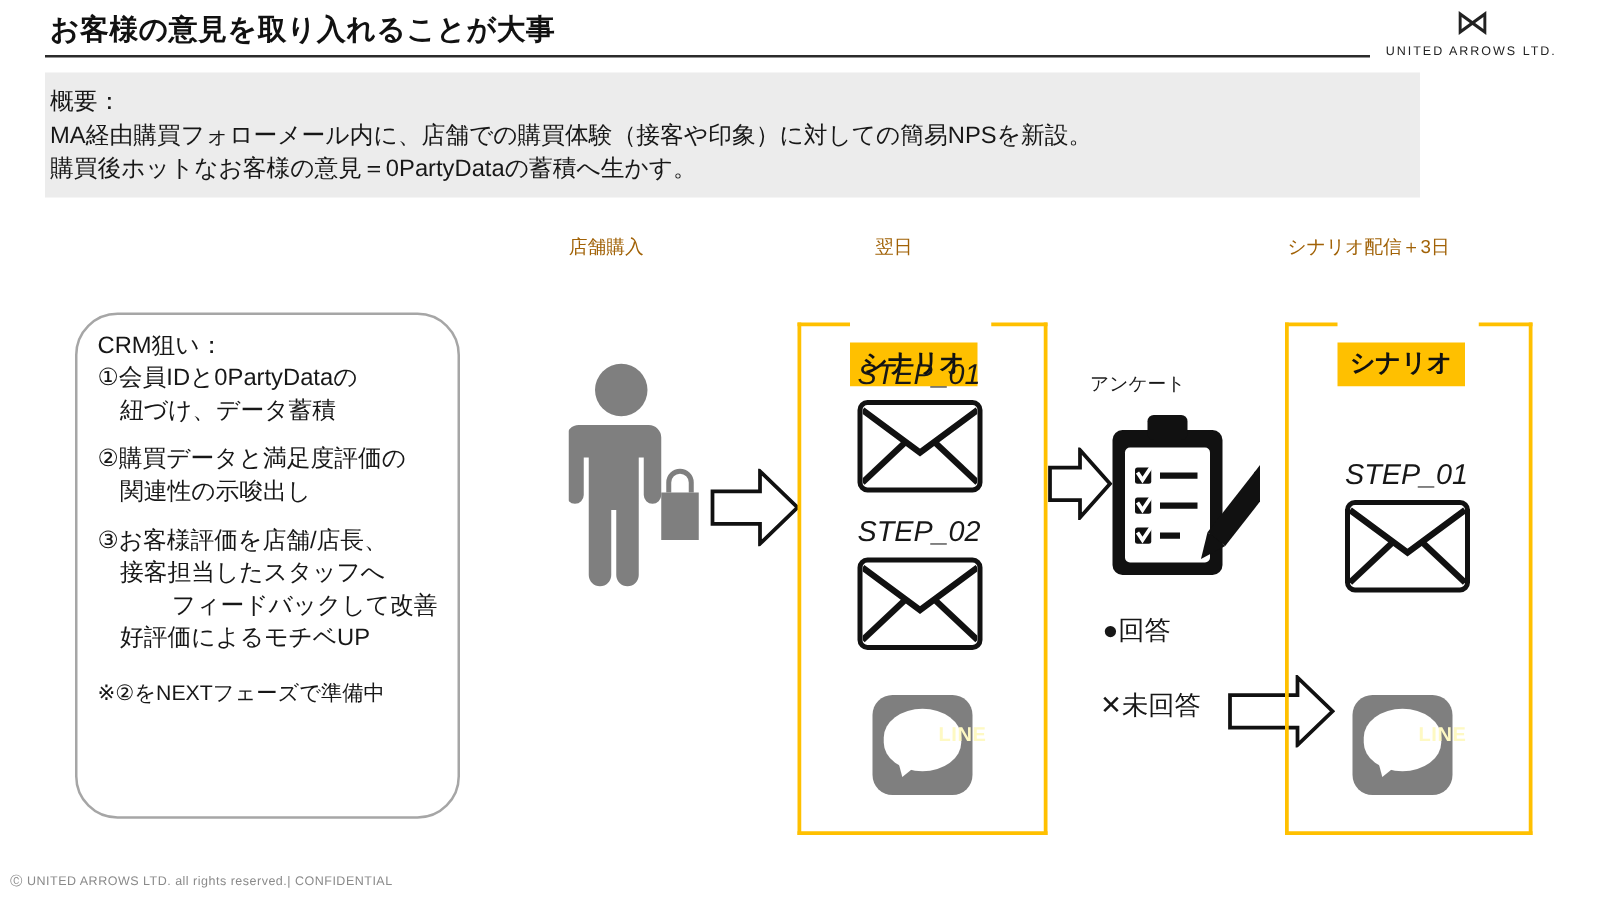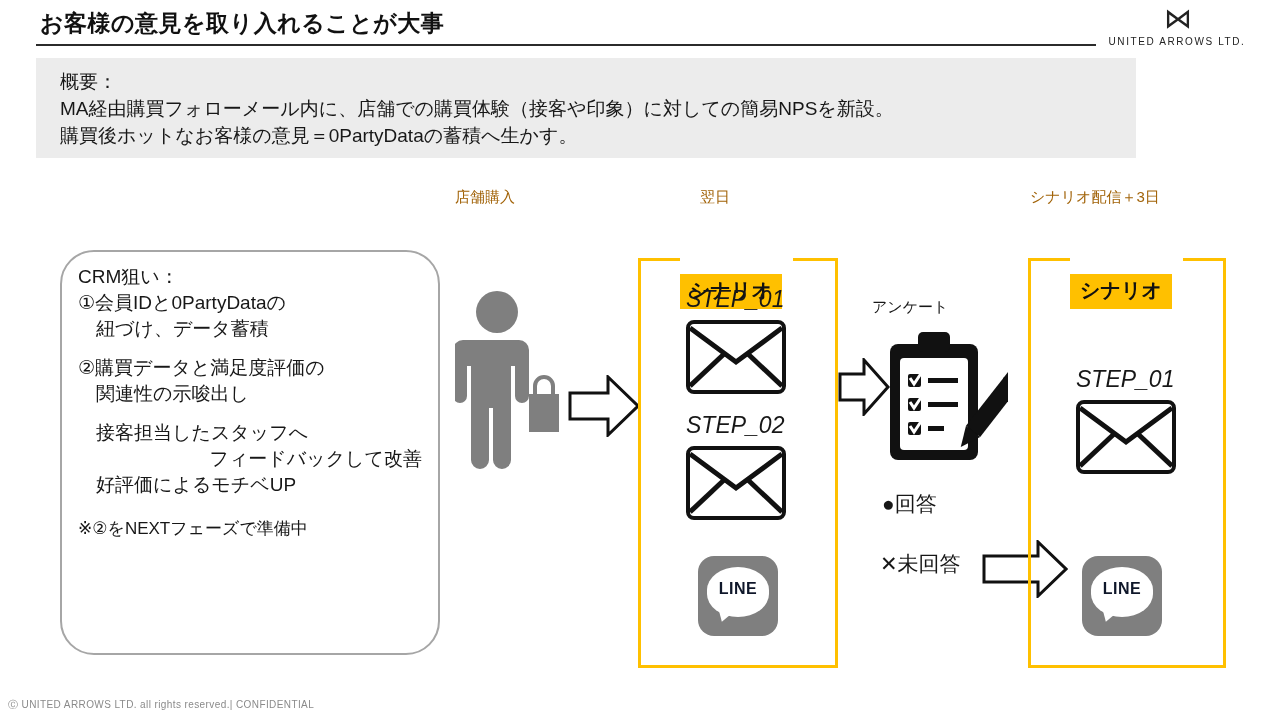--- a/index.html
+++ b/index.html
@@ -63,21 +63,21 @@
   }
 
   
   .summary {
     position: absolute;
     left: 36px;
     top: 58px;
     width: 1100px;
     height: 100px;
     background: #ececec;
-    padding: 10px 24px;
+    padding: 10px 4px;
     box-sizing: border-box;
   }
   .summary div {
     font-size: 19px;
     line-height: 27px;
     color: #171717;
     white-space: nowrap;
   }
 
   
@@ -89,21 +89,21 @@
   }
   .tl-1 { left: 455px; top: 188px; }
   .tl-2 { left: 700px; top: 188px; }
   .tl-3 { left: 1030px; top: 188px; }
 
   
   .crm {
     position: absolute;
     left: 60px;
     top: 250px;
-    width: 380px;
+    width: 308px;
     height: 405px;
     border: 2px solid #a6a6a6;
     border-radius: 34px;
     box-sizing: border-box;
     padding: 12px 16px 0 16px;
   }
   .crm p {
     margin: 0;
     font-size: 19px;
     line-height: 26px;
@@ -207,22 +207,23 @@
     transform: rotate(18deg);
   }
   .line-text {
     position: absolute;
     left: 0;
     top: 24px;
     width: 80px;
     text-align: center;
     font-size: 16px;
     font-weight: bold;
-    color: #0f172a;
+    color: #fef9c3;
     letter-spacing: 0.5px;
+    padding-left: 32px;
   }
 
   
   .person { position: absolute; left: 455px; top: 290px; }
 
   
   .arrow { position: absolute; }
 
   
   .quest-label {
@@ -278,20 +279,21 @@
   <div class="tl tl-3">シナリオ配信＋3日</div>
 
   <div class="crm">
     <p>CRM狙い：</p>
     <p>①会員IDと0PartyDataの</p>
     <p class="indent">紐づけ、データ蓄積</p>
     <div class="gap"></div>
     <p>②購買データと満足度評価の</p>
     <p class="indent">関連性の示唆出し</p>
     <div class="gap"></div>
+    <p>③お客様評価を店舗/店長、</p>
     <p class="indent">接客担当したスタッフへ</p>
     <p class="indent2">フィードバックして改善</p>
     <p class="indent">好評価によるモチベUP</p>
     <p class="note">※②をNEXTフェーズで準備中</p>
   </div>
 
   <div class="person">
     <svg width="110" height="180" viewBox="0 0 110 180">
       <circle cx="42" cy="22" r="21" fill="#7f7f7f"></circle>
       <path d="M20 50 h44 a10 10 0 0 1 10 10 v46 a7 7 0 0 1 -14 0 v-30 h-4 v94 a9 9 0 0 1 -18 0 v-52 h-4 v52 a9 9 0 0 1 -18 0 v-94 h-4 v30 a7 7 0 0 1 -14 0 v-46 a10 10 0 0 1 10 -10 z" fill="#7f7f7f"></path>

